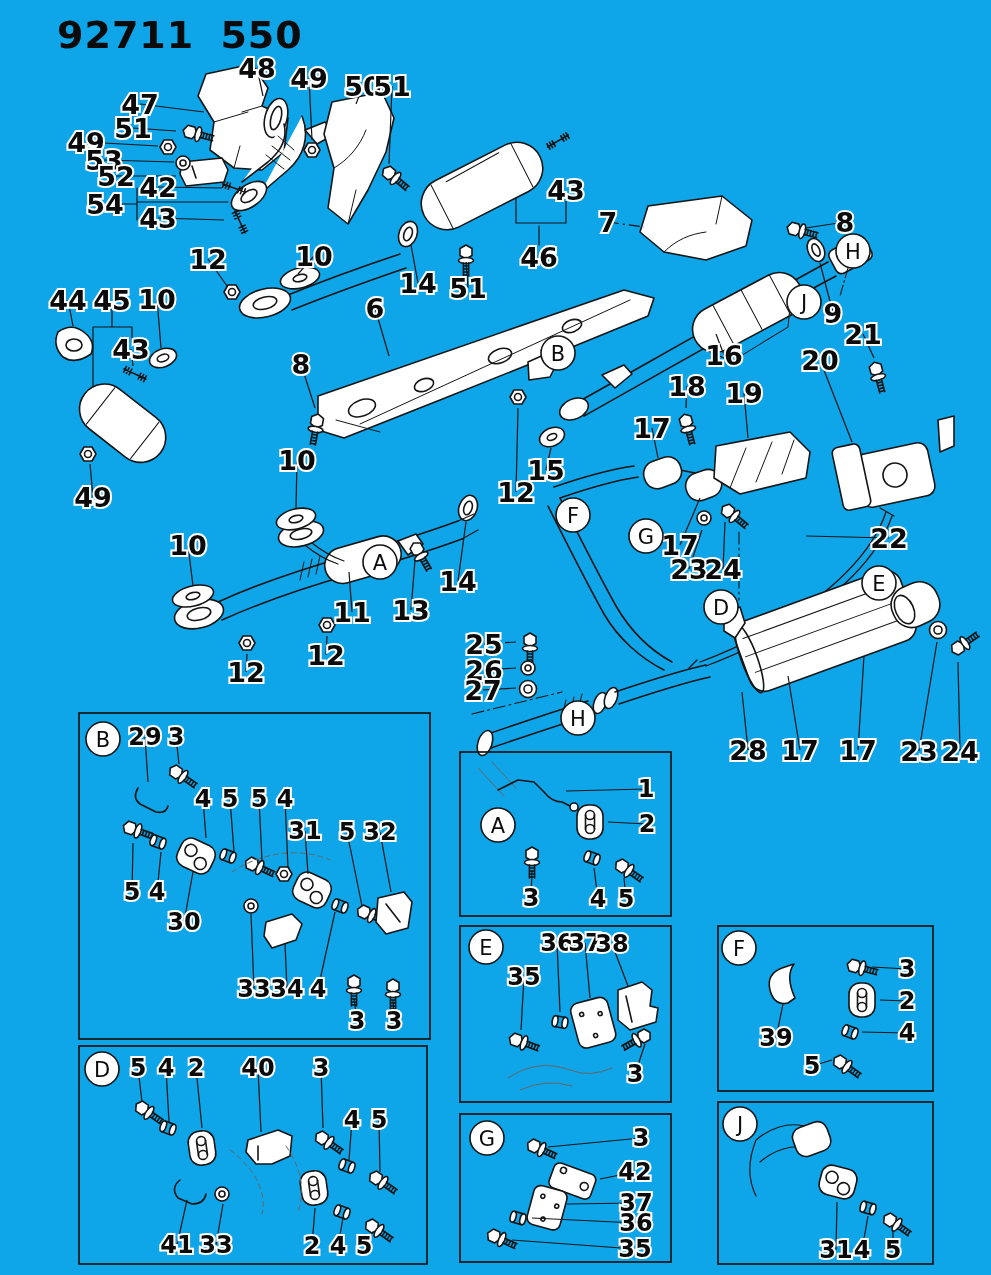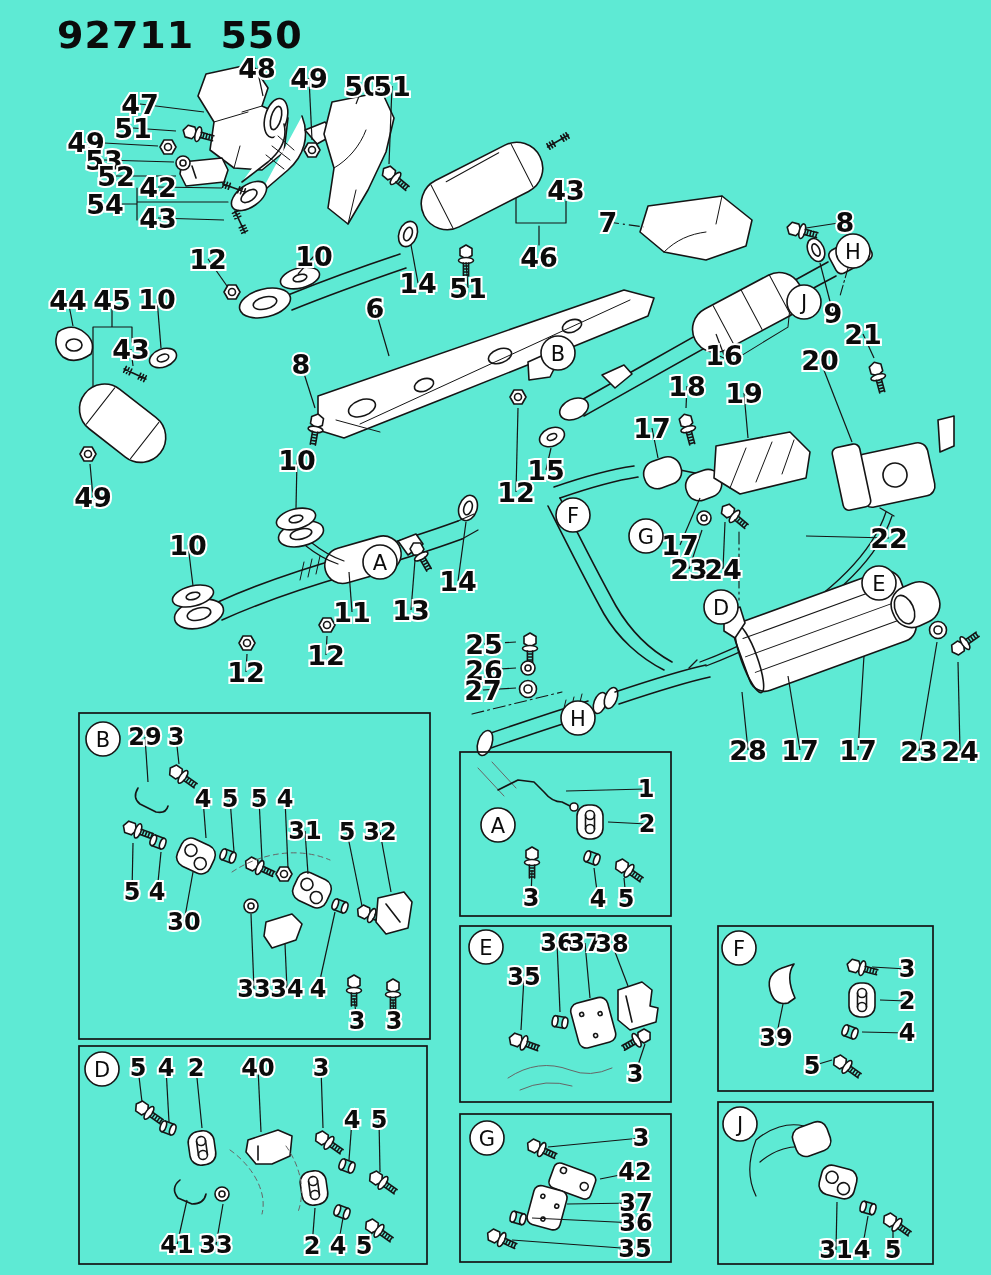--- a/index.html
+++ b/index.html
@@ -1,16 +1,16 @@
 <!DOCTYPE html>
 <html><head>
 <meta charset="utf-8">
 <style>
   html,body{margin:0;padding:0;background:#f5f5f5;}
-  #page{position:relative;width:991px;height:1275px;background:#5eead4;margin:0 auto;
+  #page{position:relative;width:991px;height:1275px;background:#0ea5e9;margin:0 auto;
         font-family:"DejaVu Sans","Liberation Sans",sans-serif;}
   svg{display:block}
   text{font-family:"DejaVu Sans","Liberation Sans",sans-serif;}
   .callout{font-weight:bold;fill:#0b0b0b;paint-order:stroke;stroke:#ffffff;stroke-width:4px;}
   .circle-letter{fill:#0b0b0b;font-weight:normal;paint-order:stroke;stroke:#ffffff;stroke-width:3px;}
   .title-text{fill:#0b0b0b;font-weight:bold;letter-spacing:1px;word-spacing:12px;}
 </style>
 </head>
 <body>
 

